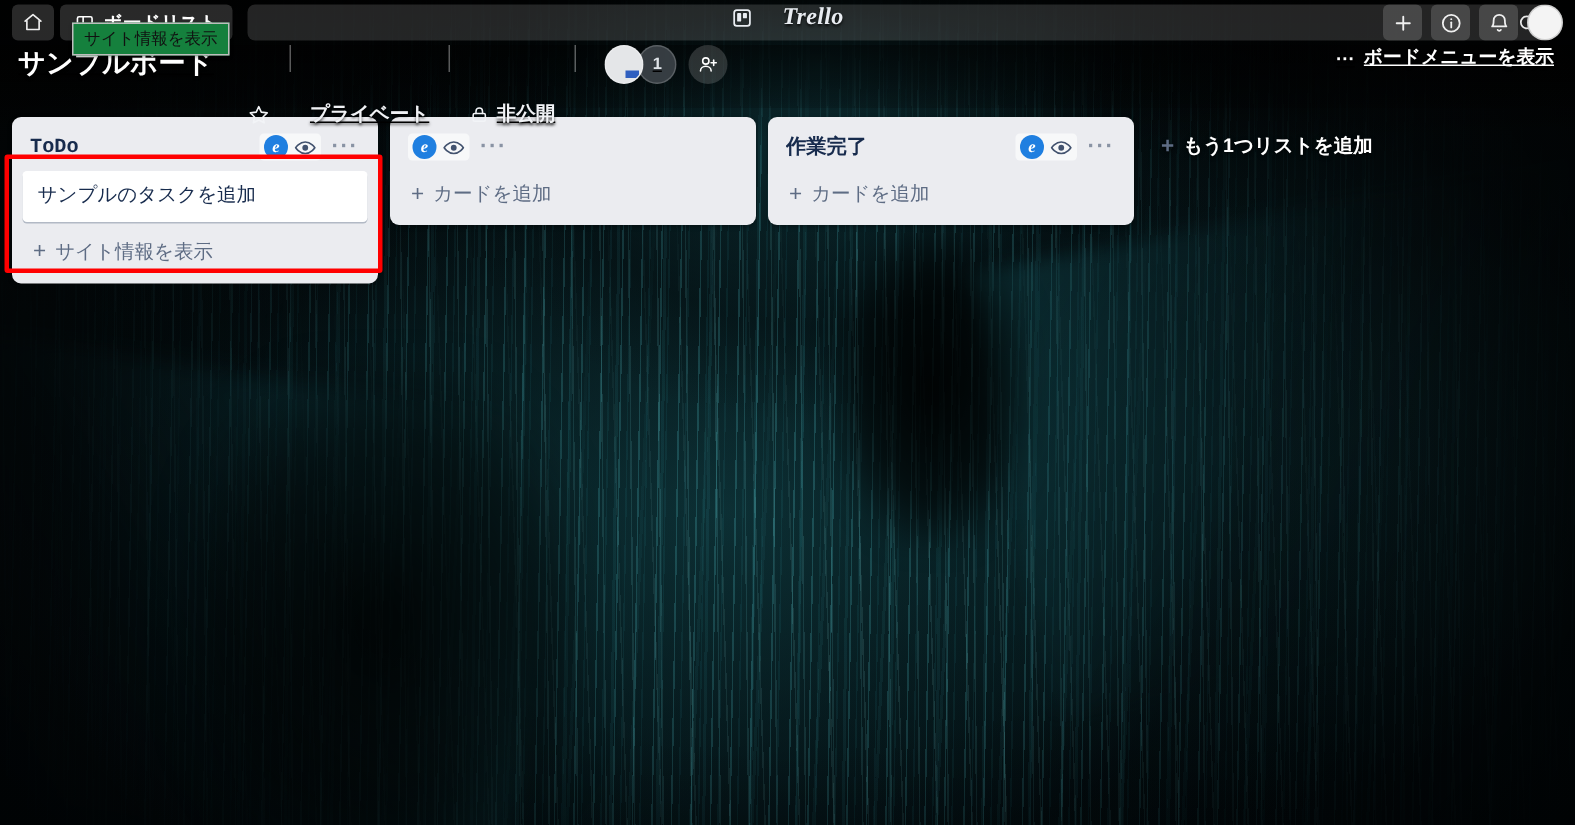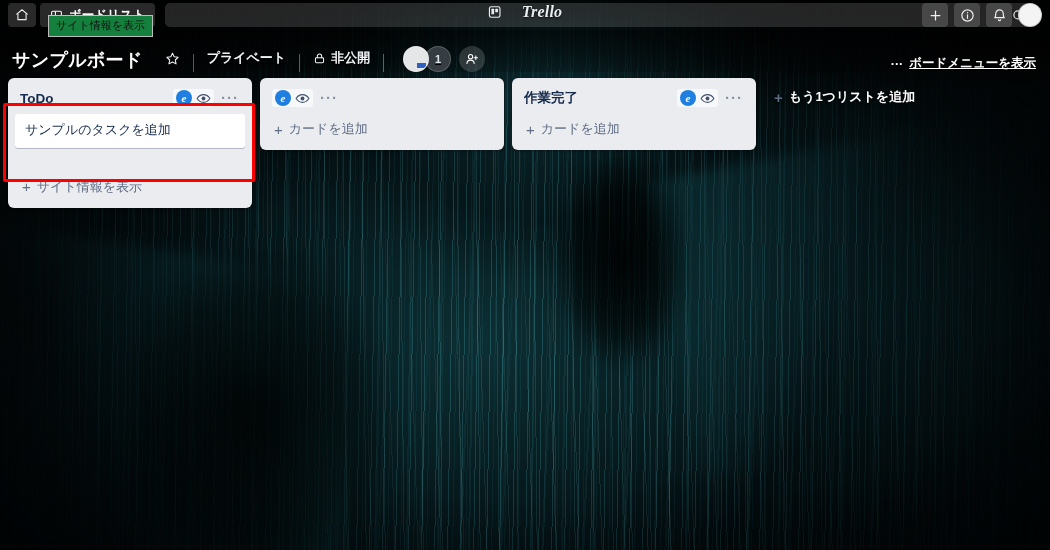--- a/index.html
+++ b/index.html
@@ -167,21 +167,21 @@
     padding: 2px 7px 3px;
     border: 1px solid #bdbdbd;
     white-space: nowrap;
     z-index: 60;
     box-shadow: 0 1px 2px rgba(0,0,0,.35);
   }
 
   
   .board-header {
     position: absolute; left: 0; top: 30px; width: 1050px; height: 42px;
-    display: flex; align-items: flex-end;
+    display: flex; align-items: flex-start;
     padding: 0 12px;
     z-index: 30;
     background: linear-gradient(180deg, rgba(0,0,0,0.38) 0%, rgba(0,0,0,0.16) 100%);
     text-decoration: underline;
   }
   .board-title {
     font-size: 18px; font-weight: 700; color: #ffffff;
     letter-spacing: .3px;
     text-shadow: 0 1px 2px rgba(0,0,0,.8);
     margin-right: 14px;
@@ -249,21 +249,21 @@
     padding: 6px 6px 4px 6px;
     box-shadow: 0 1px 3px rgba(0,0,0,.35);
   }
   .list-header {
     display: flex; align-items: center;
     padding: 5px 4px 6px 6px;
     gap: 6px;
   }
   .list-title {
     font-size: 13.5px; font-weight: 700; color: #172b4d;
-    flex: 1; white-space: nowrap; overflow: hidden; text-overflow: ellipsis;
+    flex: 1; white-space: nowrap; overflow: hidden; text-overflow: ellipsis; font-family: Liberation Mono, monospace;
   }
   .list-actions { display: flex; align-items: center; gap: 4px; }
   .pu-pill {
     display: flex; align-items: center; gap: 4px;
     background: #f7f8f9; border-radius: 3px; padding: 1px 3px;
   }
   .pu-blue {
     width: 16px; height: 16px; border-radius: 50%;
     background: #1f7fe0;
     color: #fff;
@@ -276,21 +276,21 @@
   .icon-dots {
     font-size: 15px; letter-spacing: 1px; color: #8993a4;
     padding: 0 3px; line-height: 10px; font-weight: 700;
   }
   .card {
     background: #ffffff;
     border-radius: 3px;
     box-shadow: 0 1px 0 rgba(9,30,66,0.25);
     padding: 8px 10px 9px;
     font-size: 13px; color: #172b4d;
-    margin: 1px 1px 23px;
+    margin: 1px 1px 4px;
     line-height: 1.3;
   }
   .add-card {
     display: flex; align-items: center; gap: 6px;
     padding: 7px 8px 8px 8px;
     color: #5e6c84; font-size: 13px;
     border-radius: 3px;
   }
   .plus-glyph { font-size: 15px; line-height: 1; color: #5e6c84; }
 

